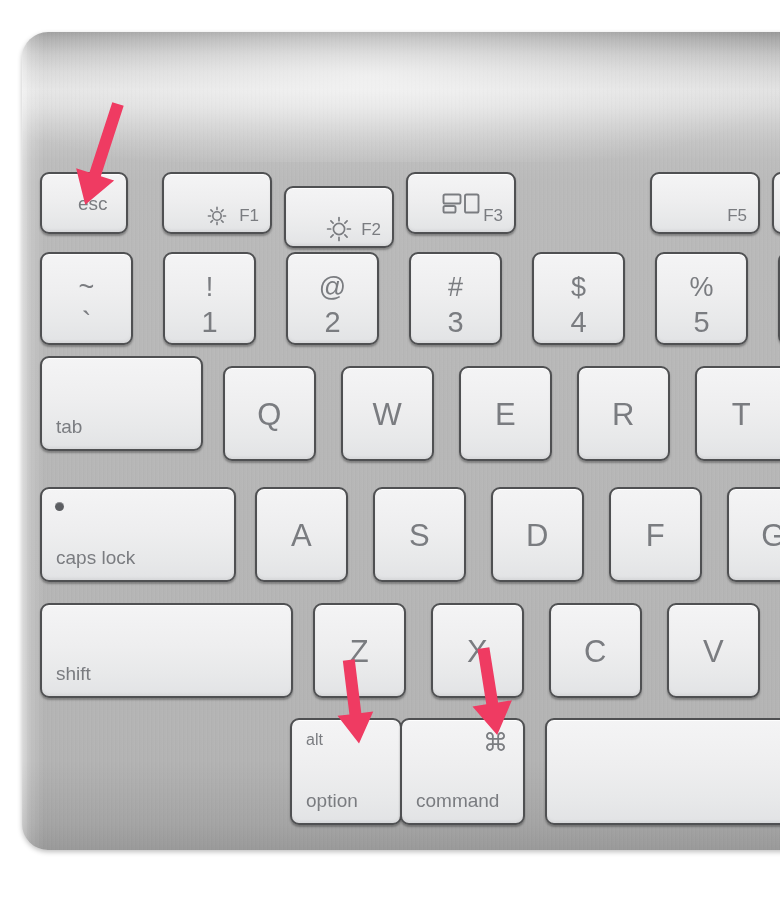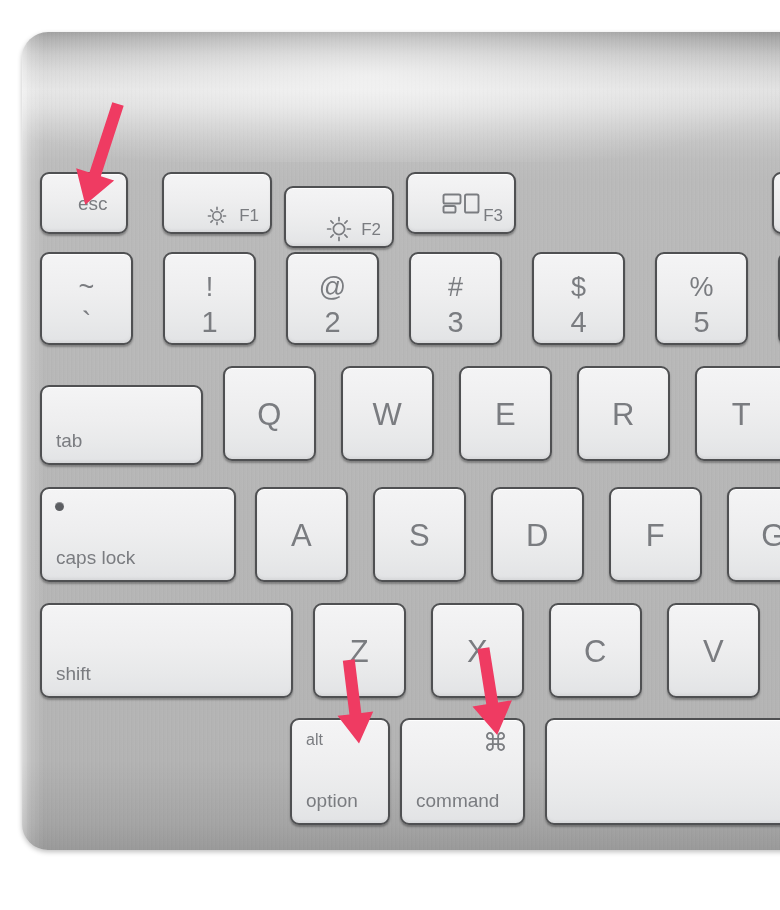--- a/index.html
+++ b/index.html
@@ -242,20 +242,23 @@
       <svg width="40" height="28" viewBox="0 0 40 28" fill="none" stroke="#7a7c80" stroke-width="1.9">
         <rect x="2.5" y="2.5" width="17" height="9" rx="1.6"></rect>
         <rect x="24" y="2.5" width="13.5" height="18" rx="1.6"></rect>
         <rect x="2.5" y="14" width="12" height="6.5" rx="1.6"></rect>
       </svg>
     </span>
     <span class="glyph lbl-fnum">F3</span>
   </div>
 
 
+  <div class="key" style="left:650px;top:172px;width:110px;height:62px;">
+    <span class="glyph lbl-fnum">F5</span>
+  </div>
 
   <div class="key" style="left:772px;top:172px;width:110px;height:62px;"></div>
 
   <div class="key" style="left:40px;top:252px;width:93px;height:93px;">
     <span class="glyph lbl-num-top">~</span>
     <span class="glyph lbl-num-bot">`</span>
   </div>
   <div class="key" style="left:163px;top:252px;width:93px;height:93px;">
     <span class="glyph lbl-num-top">!</span>
     <span class="glyph lbl-num-bot">1</span>
@@ -271,21 +274,21 @@
   <div class="key" style="left:532px;top:252px;width:93px;height:93px;">
     <span class="glyph lbl-num-top">$</span>
     <span class="glyph lbl-num-bot">4</span>
   </div>
   <div class="key" style="left:655px;top:252px;width:93px;height:93px;">
     <span class="glyph lbl-num-top">%</span>
     <span class="glyph lbl-num-bot">5</span>
   </div>
   <div class="key" style="left:778px;top:252px;width:93px;height:93px;"></div>
 
-  <div class="key" style="left:40px;top:385px;width:163px;height:80px;">
+  <div class="key" style="left:40px;top:356px;width:163px;height:95px;">
     <span class="glyph lbl-mod">tab</span>
   </div>
   <div class="key" style="left:223px;top:366px;width:93px;height:95px;">
     <span class="glyph lbl-letter">Q</span>
   </div>
   <div class="key" style="left:341px;top:366px;width:93px;height:95px;">
     <span class="glyph lbl-letter">W</span>
   </div>
   <div class="key" style="left:459px;top:366px;width:93px;height:95px;">
     <span class="glyph lbl-letter">E</span>
@@ -326,21 +329,21 @@
   <div class="key" style="left:431px;top:603px;width:93px;height:95px;">
     <span class="glyph lbl-letter">X</span>
   </div>
   <div class="key" style="left:549px;top:603px;width:93px;height:95px;">
     <span class="glyph lbl-letter">C</span>
   </div>
   <div class="key" style="left:667px;top:603px;width:93px;height:95px;">
     <span class="glyph lbl-letter">V</span>
   </div>
 
-  <div class="key" style="left:290px;top:718px;width:100px;height:107px;">
+  <div class="key" style="left:290px;top:718px;width:112px;height:107px;">
     <span class="glyph lbl-mod-top">alt</span>
     <span class="glyph lbl-mod">option</span>
   </div>
   <div class="key" style="left:400px;top:718px;width:125px;height:107px;">
     <span class="glyph lbl-cmd">⌘</span>
     <span class="glyph lbl-mod">command</span>
   </div>
   <div class="key" style="left:545px;top:718px;width:290px;height:107px;"></div>
 
   <div class="arrow" style="left:92px;top:104px;">

